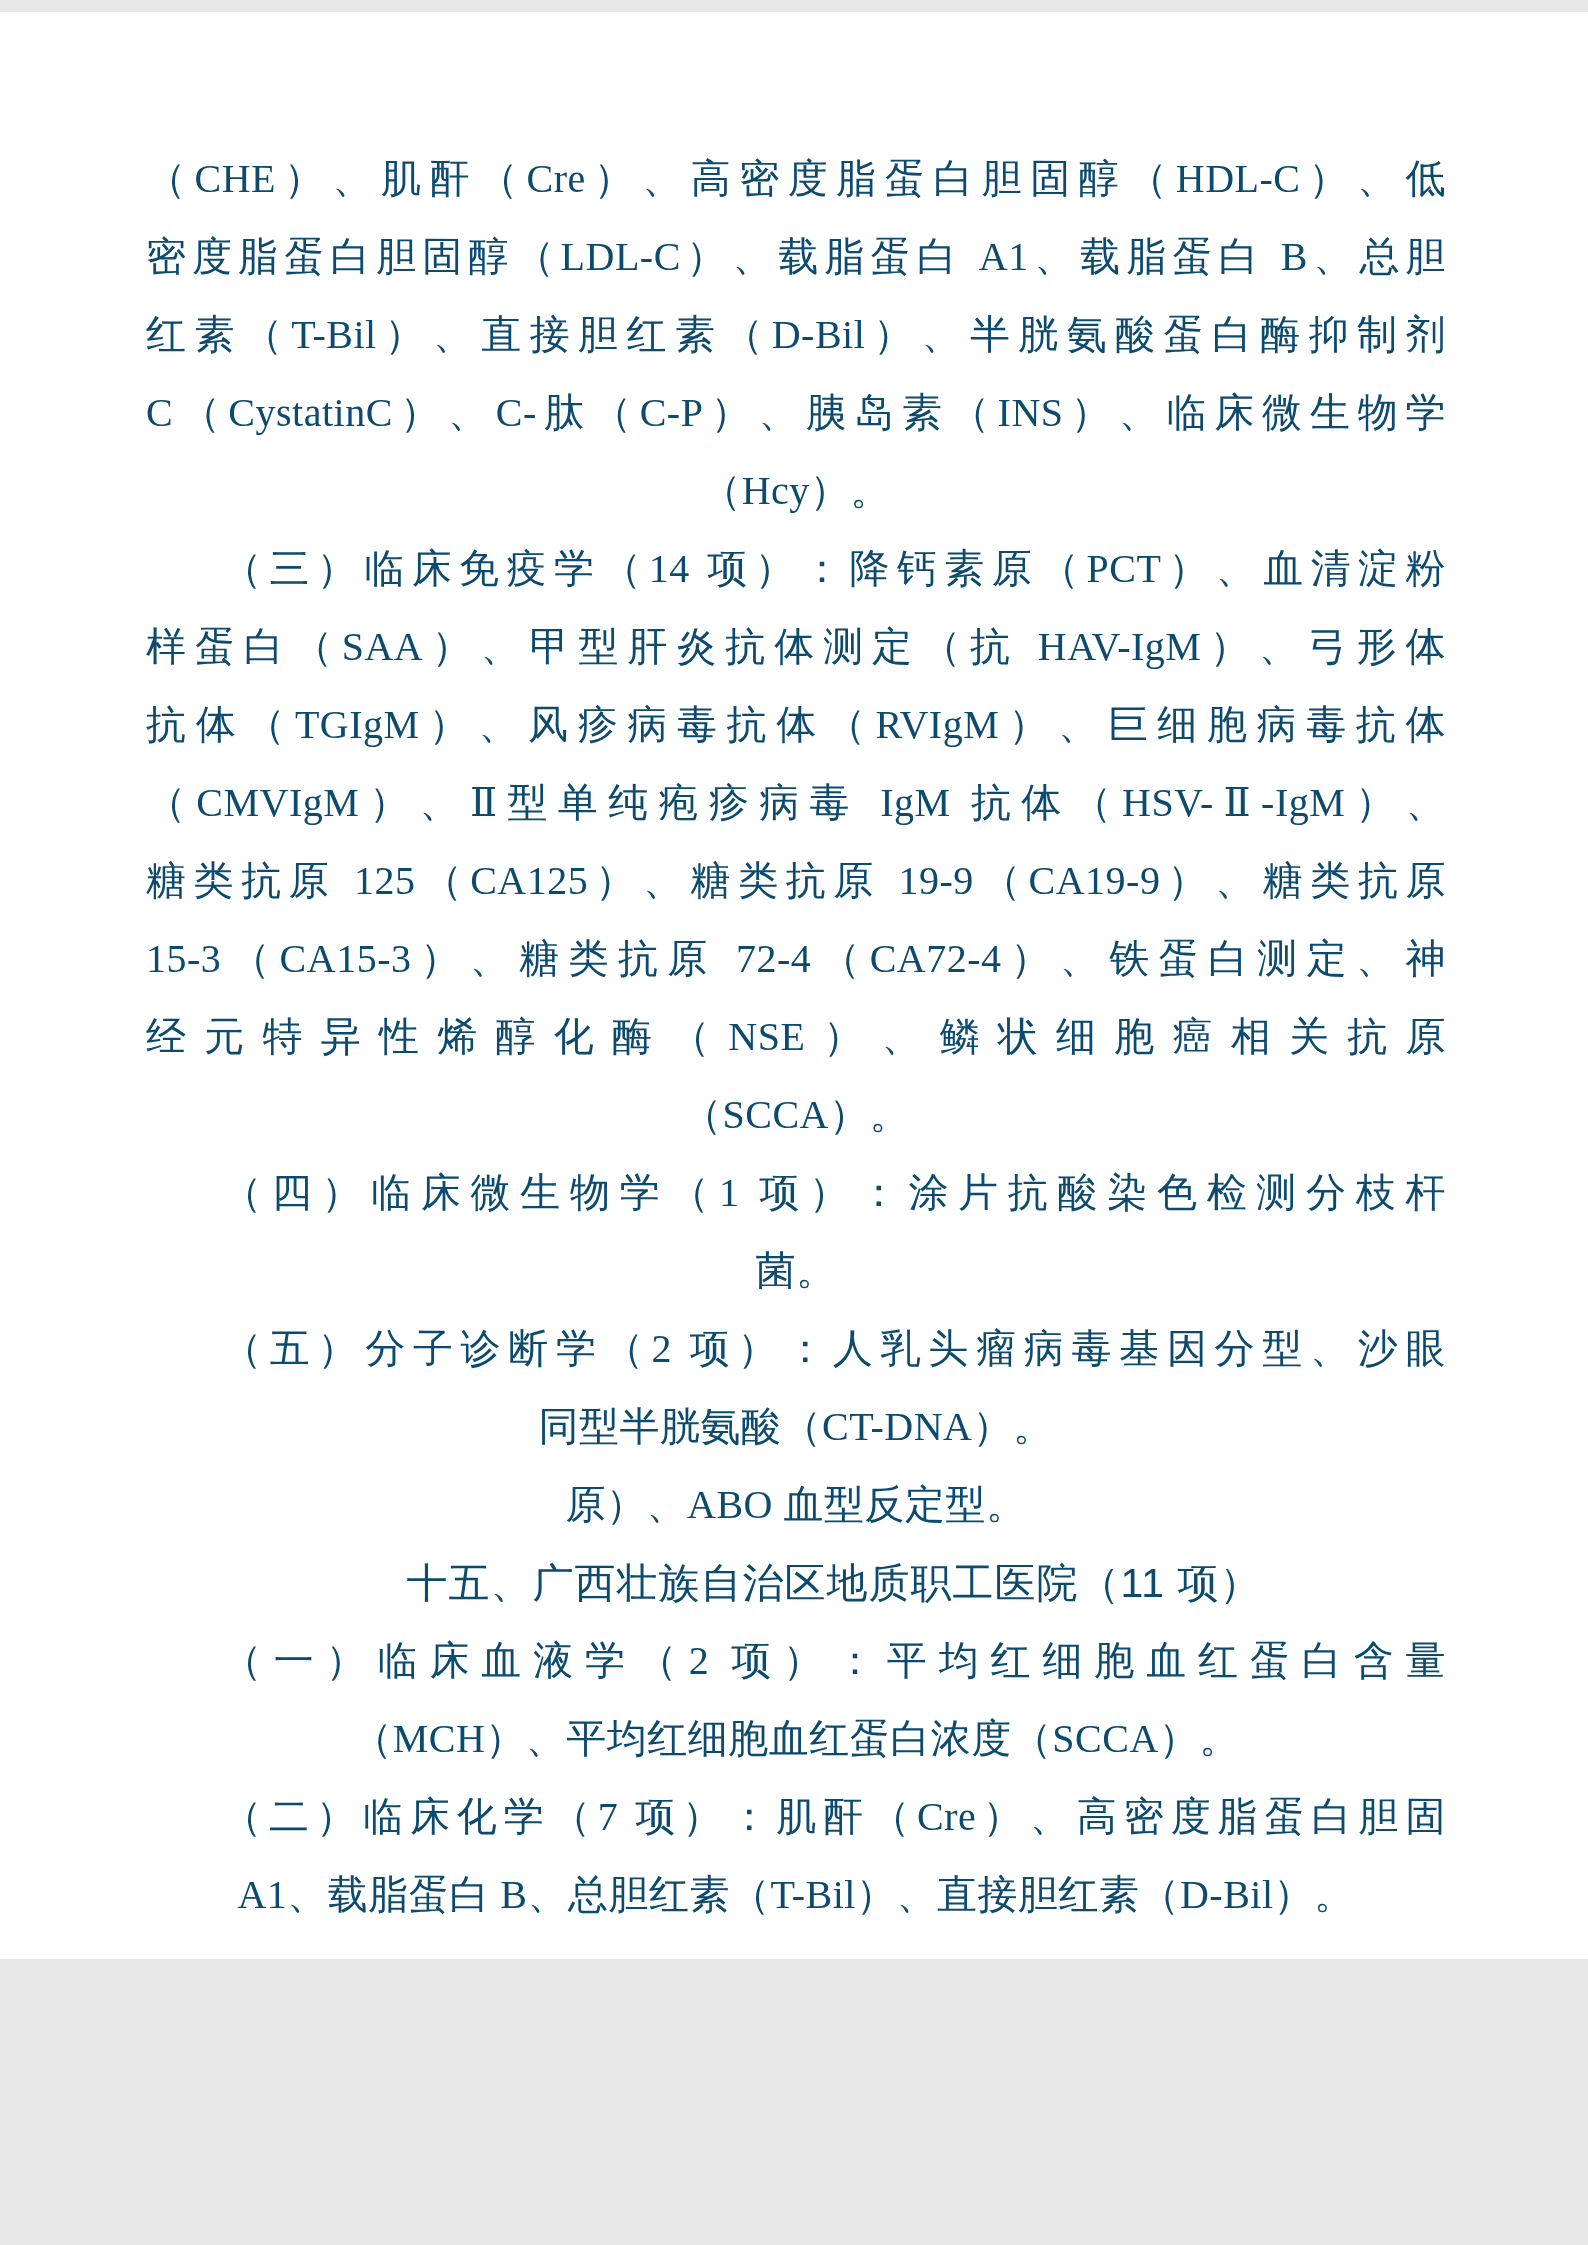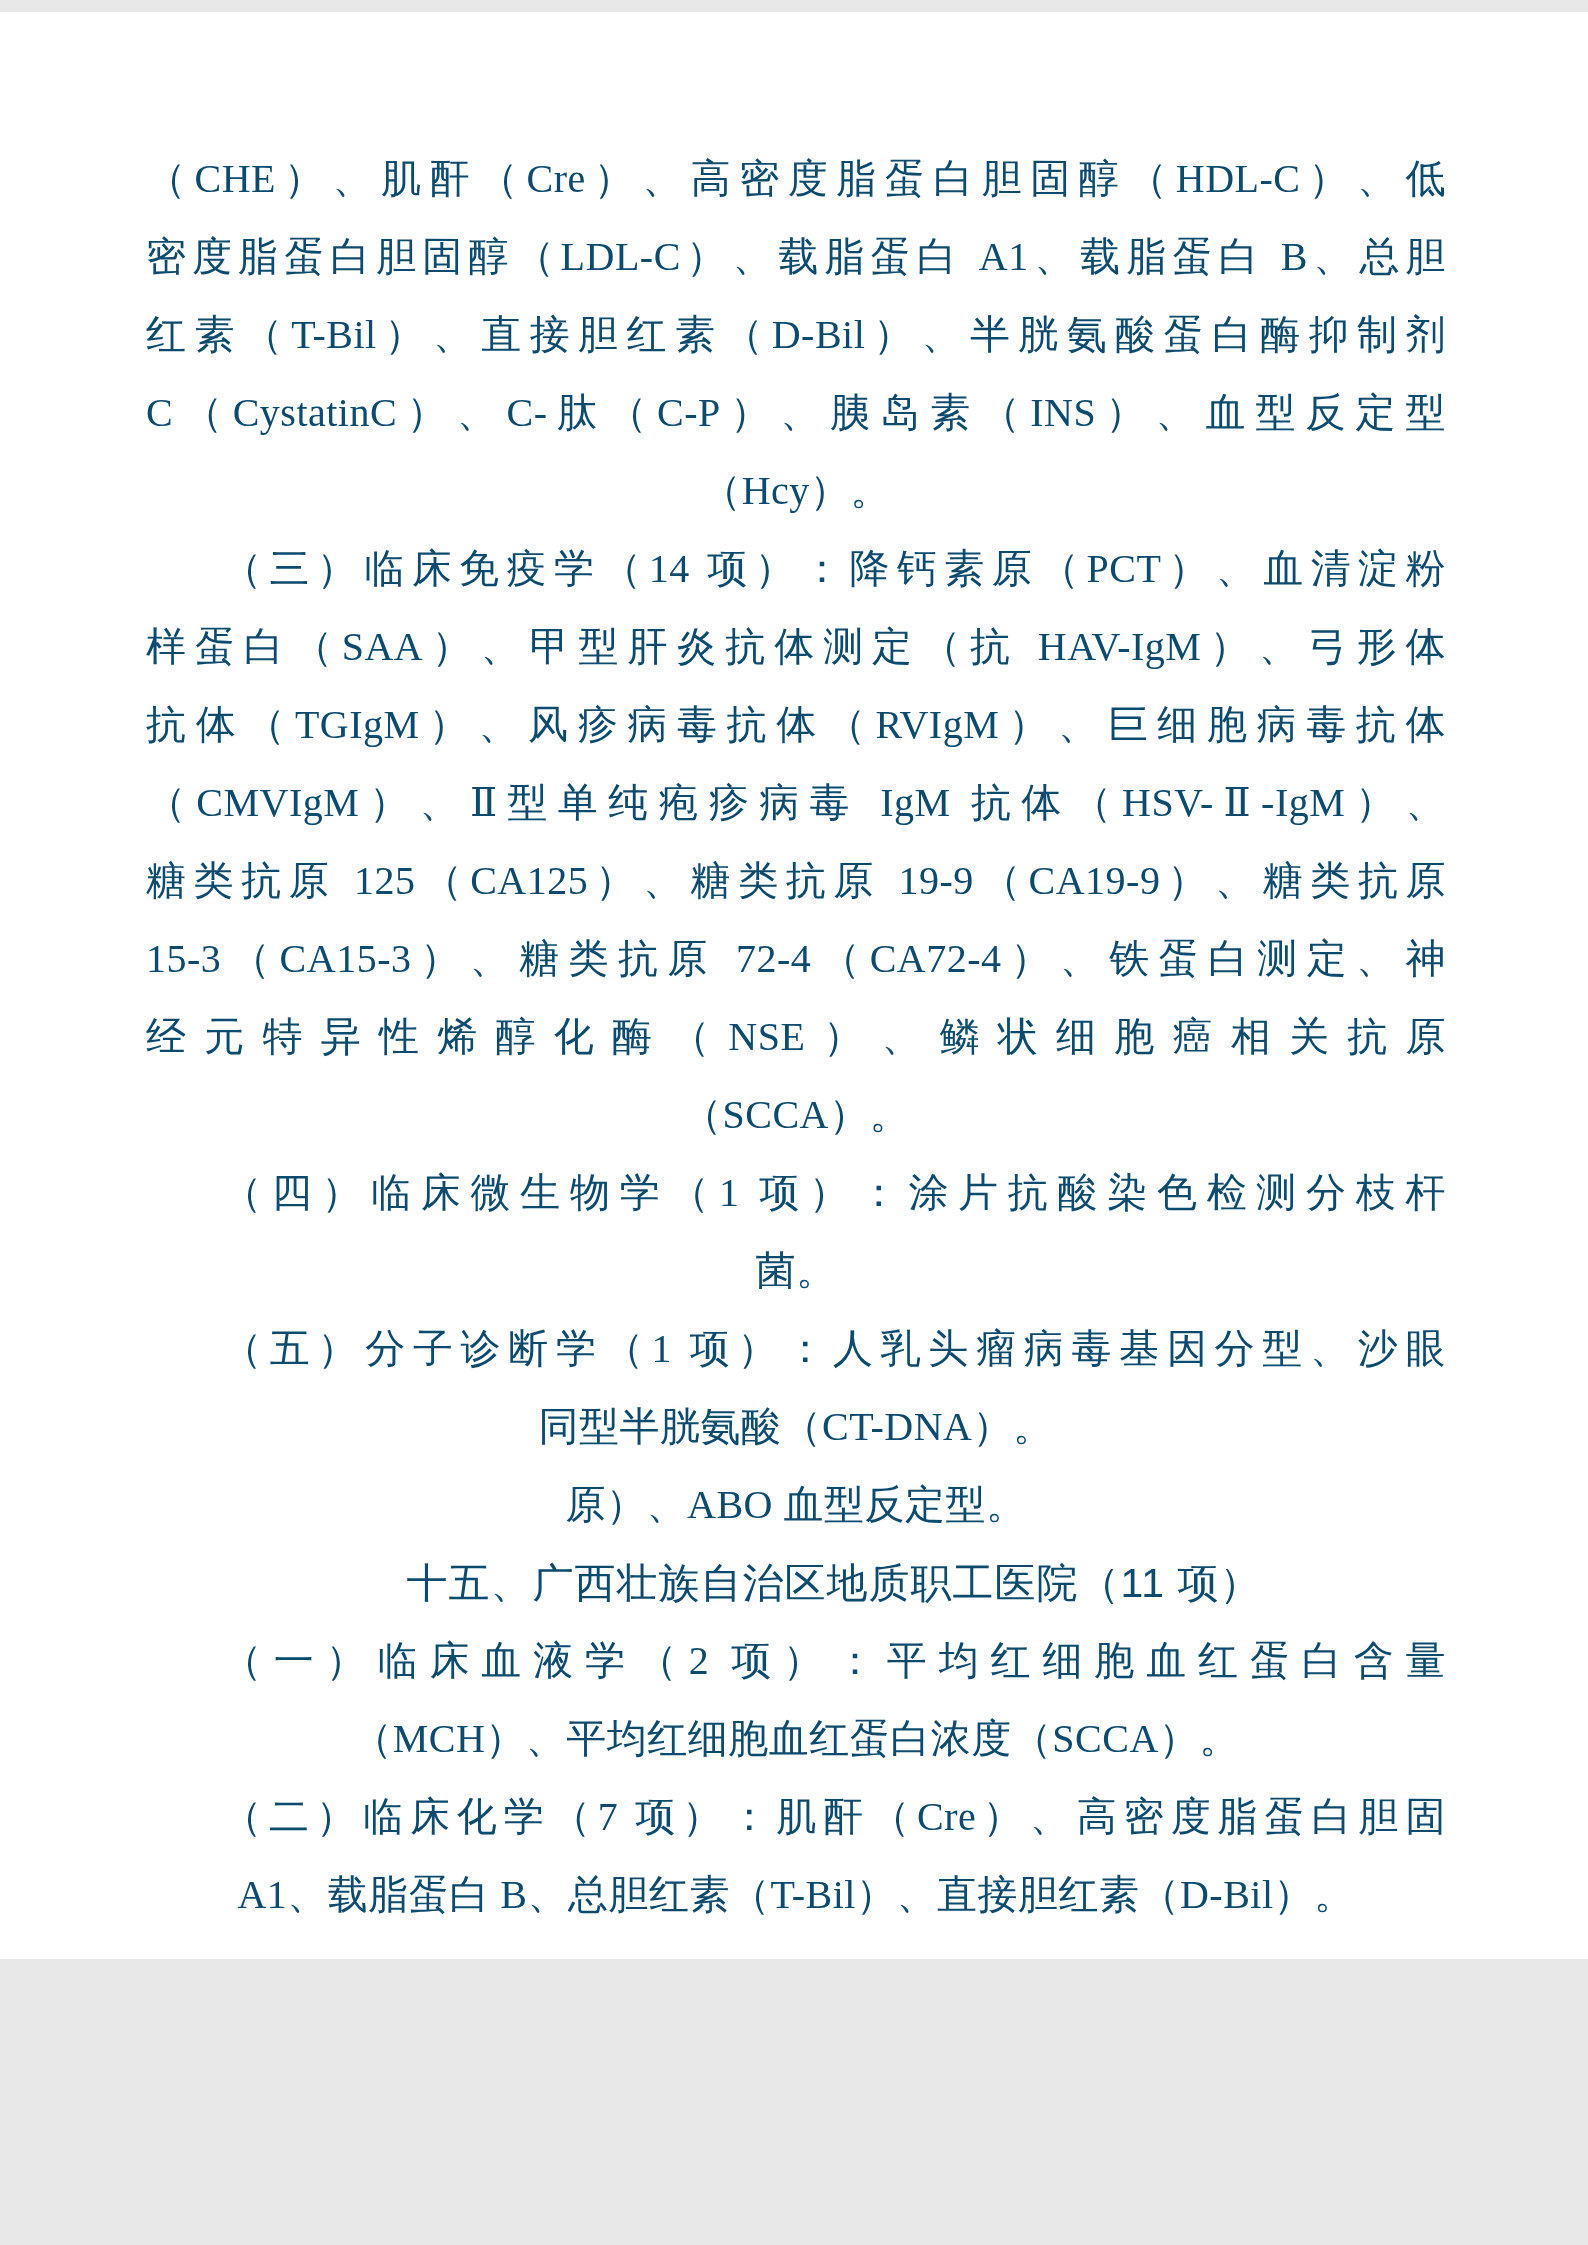--- a/index.html
+++ b/index.html
@@ -53,33 +53,33 @@
   }
 </style>
 </head>
 <body>
 
 <div class="page">
   <div class="content">
     <div class="line justify">（CHE）、肌酐（Cre）、高密度脂蛋白胆固醇（HDL-C）、低</div>
     <div class="line justify">密度脂蛋白胆固醇（LDL-C）、载脂蛋白 A1、载脂蛋白 B、总胆</div>
     <div class="line justify">红素（T-Bil）、直接胆红素（D-Bil）、半胱氨酸蛋白酶抑制剂</div>
-    <div class="line justify">C（CystatinC）、C-肽（C-P）、胰岛素（INS）、血型反定型</div>
+    <div class="line justify">C（CystatinC）、C-肽（C-P）、胰岛素（INS）、临床微生物学</div>
     <div class="line">（Hcy）。</div>
     <div class="line justify indent">（三）临床免疫学（14 项）：降钙素原（PCT）、血清淀粉</div>
     <div class="line justify">样蛋白（SAA）、甲型肝炎抗体测定（抗 HAV-IgM）、弓形体</div>
     <div class="line justify">抗体（TGIgM）、风疹病毒抗体（RVIgM）、巨细胞病毒抗体</div>
     <div class="line justify">（CMVIgM）、Ⅱ型单纯疱疹病毒 IgM 抗体（HSV-Ⅱ-IgM）、</div>
     <div class="line justify">糖类抗原 125（CA125）、糖类抗原 19-9（CA19-9）、糖类抗原</div>
     <div class="line justify">15-3（CA15-3）、糖类抗原 72-4（CA72-4）、铁蛋白测定、神</div>
     <div class="line justify">经元特异性烯醇化酶（NSE）、鳞状细胞癌相关抗原</div>
     <div class="line">（SCCA）。</div>
     <div class="line justify indent">（四）临床微生物学（1 项）：涂片抗酸染色检测分枝杆</div>
     <div class="line">菌。</div>
-    <div class="line justify indent">（五）分子诊断学（1 项）：人乳头瘤病毒基因分型、沙眼</div>
+    <div class="line justify indent">（五）分子诊断学（2 项）：人乳头瘤病毒基因分型、沙眼</div>
     <div class="line">同型半胱氨酸（CT-DNA）。</div>
     <div class="line">原）、ABO 血型反定型。</div>
     <div class="line indent heading">十五、广西壮族自治区地质职工医院（11 项）</div>
     <div class="line justify indent">（一）临床血液学（2 项）：平均红细胞血红蛋白含量</div>
     <div class="line">（MCH）、平均红细胞血红蛋白浓度（SCCA）。</div>
     <div class="line justify indent">（二）临床化学（7 项）：肌酐（Cre）、高密度脂蛋白胆固</div>
     <div class="line">A1、载脂蛋白 B、总胆红素（T-Bil）、直接胆红素（D-Bil）。</div>
     <div class="page-number">—16—</div>
   </div>
 </div>

